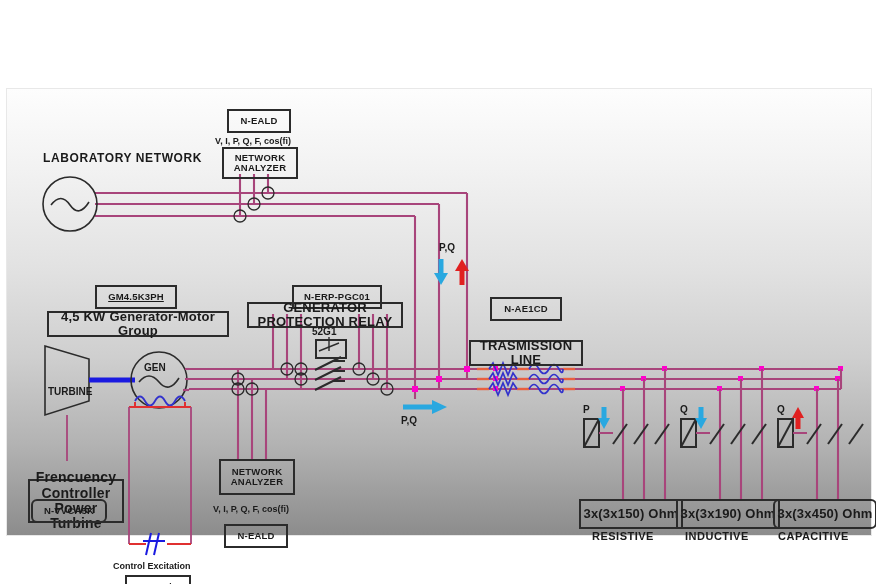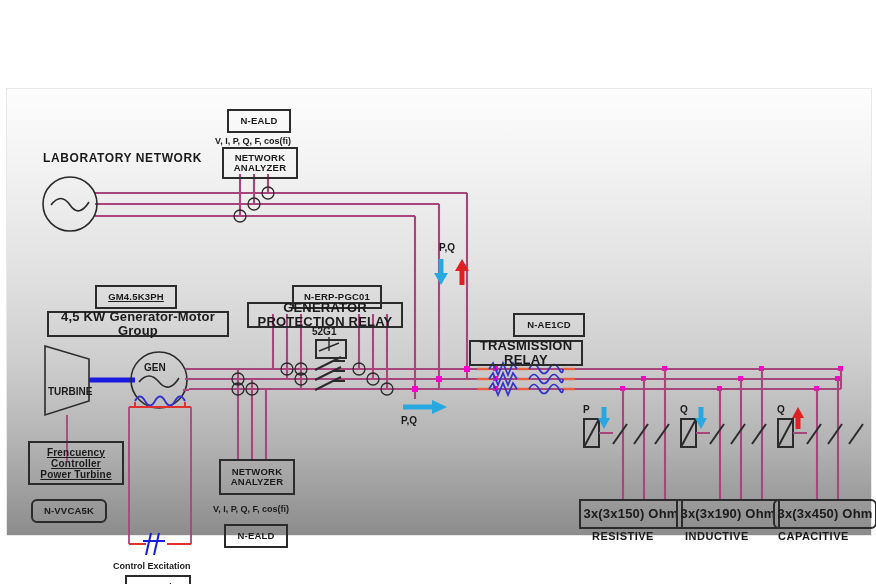--- a/index.html
+++ b/index.html
@@ -268,21 +268,21 @@
       <span>NETWORK</span>
       <span>ANALYZER</span>
     </div>
 
     <div class="box tag" style="left:88px;top:196px;width:78px;height:20px;text-decoration:underline;">GM4.5K3PH</div>
     <div class="box wide" style="left:40px;top:222px;width:178px;height:22px;">4,5 KW Generator-Motor Group</div>
 
     <div class="txt t10" style="left:41px;top:297px;">TURBINE</div>
     <div class="txt t10" style="left:137px;top:273px;">GEN</div>
 
-    <div class="box" style="left:21px;top:352px;width:92px;height:40px;flex-direction:column;font-size:10px;text-decoration:underline;">
+    <div class="box" style="left:21px;top:390px;width:92px;height:40px;flex-direction:column;font-size:14px;">
       <span>Frencuency</span>
       <span>Controller</span>
       <span>Power Turbine</span>
     </div>
     <div class="box tag" style="left:24px;top:410px;width:72px;height:20px;border-radius:6px;">N-VVCA5K</div>
 
     <div class="txt t9" style="left:106px;top:472px;">Control Excitation</div>
     <div class="box tag" style="left:118px;top:486px;width:62px;height:20px;">N-AVR/P</div>
 
     <div class="box" style="left:212px;top:370px;width:72px;height:32px;flex-direction:column;font-size:9.5px;">
@@ -294,22 +294,22 @@
 
     <div class="box tag" style="left:285px;top:196px;width:86px;height:20px;text-align:center;">N-ERP-PGC01</div>
     <div class="box wide" style="left:240px;top:213px;width:152px;height:22px;">GENERATOR PROTECTION RELAY</div>
     <div class="txt t10" style="left:305px;top:237px;">52G1</div>
     <div style="position:absolute;left:308px;top:250px;width:28px;height:16px;border:2px solid #2b2b2b;">
       <svg width="24" height="12" style="display:block;">
           <line x1="2" y1="10" x2="22" y2="2" stroke="#2b2b2b" stroke-width="1.4"></line>
         </svg>
     </div>
 
-    <div class="box tag" style="left:483px;top:224px;width:68px;height:20px;margin-left:23px;">N-AE1CD</div>
-    <div class="box wide" style="left:462px;top:251px;width:110px;height:22px;">TRASMISSION RELAY</div>
+    <div class="box tag" style="left:483px;top:208px;width:68px;height:20px;">N-AE1CD</div>
+    <div class="box wide" style="left:462px;top:251px;width:110px;height:22px;">TRASMISSION LINE</div>
 
     <div class="arrowlbl" style="left:432px;top:153px;">P,Q</div>
     <div class="arrowlbl" style="left:394px;top:326px;">P,Q</div>
 
     <div class="arrowlbl" style="left:576px;top:315px;">P</div>
     <div class="arrowlbl" style="left:673px;top:315px;">Q</div>
     <div class="arrowlbl" style="left:770px;top:315px;">Q</div>
 
     <div class="box wide" style="left:572px;top:410px;width:100px;height:26px;">3x(3x150) Ohm</div>
     <div class="box wide" style="left:669px;top:410px;width:100px;height:26px;">3x(3x190) Ohm</div>

